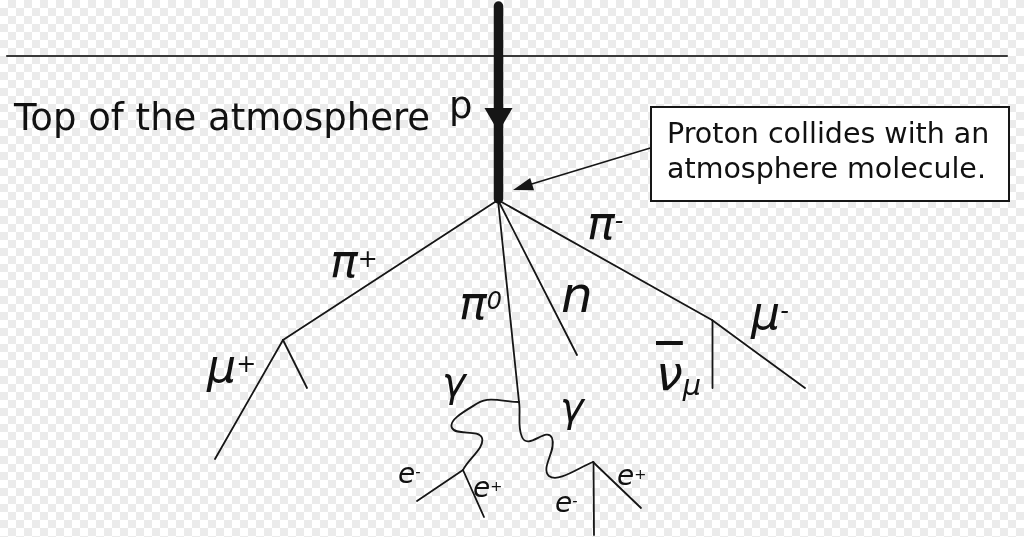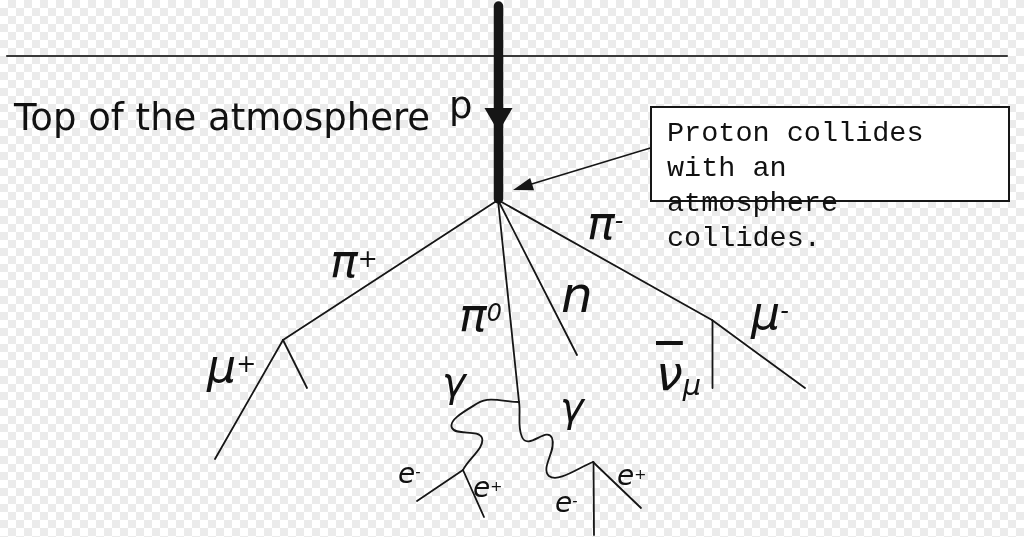--- a/index.html
+++ b/index.html
@@ -23,21 +23,21 @@
   .sup{font-size:0.52em;vertical-align:0.42em;}
   .sub{font-size:0.6em;vertical-align:-0.18em;}
   .overbar{text-decoration:overline;}
   .callout{
     position:absolute;left:650px;top:106px;width:360px;height:96px;
     box-sizing:border-box;
     background:#ffffff;border:2.5px solid #161616;
     padding:8px 0 0 15px;
     font-size:28.5px;line-height:35px;color:#111;
   }
-  .callout-line{display:block;font-family:Liberation Mono, monospace;}
+  .callout-line{display:block;}
 </style>
 </head>
 <body>
 
 <div class="stage">
 
   <svg class="diagram-svg" viewBox="0 0 1024 537" xmlns="http://www.w3.org/2000/svg">
     <g fill="none" stroke="#161616" stroke-width="1.8" stroke-linecap="round">
 
       <line x1="7" y1="56" x2="1007" y2="56" stroke="#3a3a3a" stroke-width="2.2"></line>
@@ -66,21 +66,21 @@
       <line x1="593" y1="462" x2="641" y2="508"></line>
     </g>
   </svg>
 
   <div class="label plain" style="left:14px;top:87px;font-size:37px;margin-top:12px;">Top of the atmosphere</div>
 
   <div class="label plain" style="left:449px;top:87px;font-size:37px;"><span>p</span></div>
 
   <div class="label particle" style="left:330px;top:238px;font-size:46px;"><span>π</span><span class="sup">+</span></div>
 
-  <div class="label particle" style="left:459px;top:292px;font-size:46px;"><span>π</span><span class="sup">0</span></div>
+  <div class="label particle" style="left:459px;top:280px;font-size:46px;"><span>π</span><span class="sup">0</span></div>
 
   <div class="label particle" style="left:587px;top:200px;font-size:46px;"><span>π</span><span class="sup">-</span></div>
 
   <div class="label particle" style="left:561px;top:270px;font-size:50px;"><span>n</span></div>
 
   <div class="label particle" style="left:207px;top:343px;font-size:46px;"><span>μ</span><span class="sup">+</span></div>
 
   <div class="label particle" style="left:751px;top:290px;font-size:46px;"><span>μ</span><span class="sup">-</span></div>
 
   <div class="label particle" style="left:656px;top:349px;font-size:48px;"><span class="overbar">ν</span><span class="sub">μ</span></div>
@@ -92,16 +92,16 @@
   <div class="label particle" style="left:398px;top:460px;font-size:28px;"><span>e</span><span class="sup">-</span></div>
 
   <div class="label particle" style="left:473px;top:474px;font-size:28px;"><span>e</span><span class="sup">+</span></div>
 
   <div class="label particle" style="left:555px;top:489px;font-size:28px;"><span>e</span><span class="sup">-</span></div>
 
   <div class="label particle" style="left:617px;top:462px;font-size:28px;"><span>e</span><span class="sup">+</span></div>
 
   <div class="callout">
     <span class="callout-line">Proton collides with an</span>
-    <span class="callout-line">atmosphere collides.</span>
+    <span class="callout-line">atmosphere molecule.</span>
   </div>
 
 </div>
 
 </body></html>

